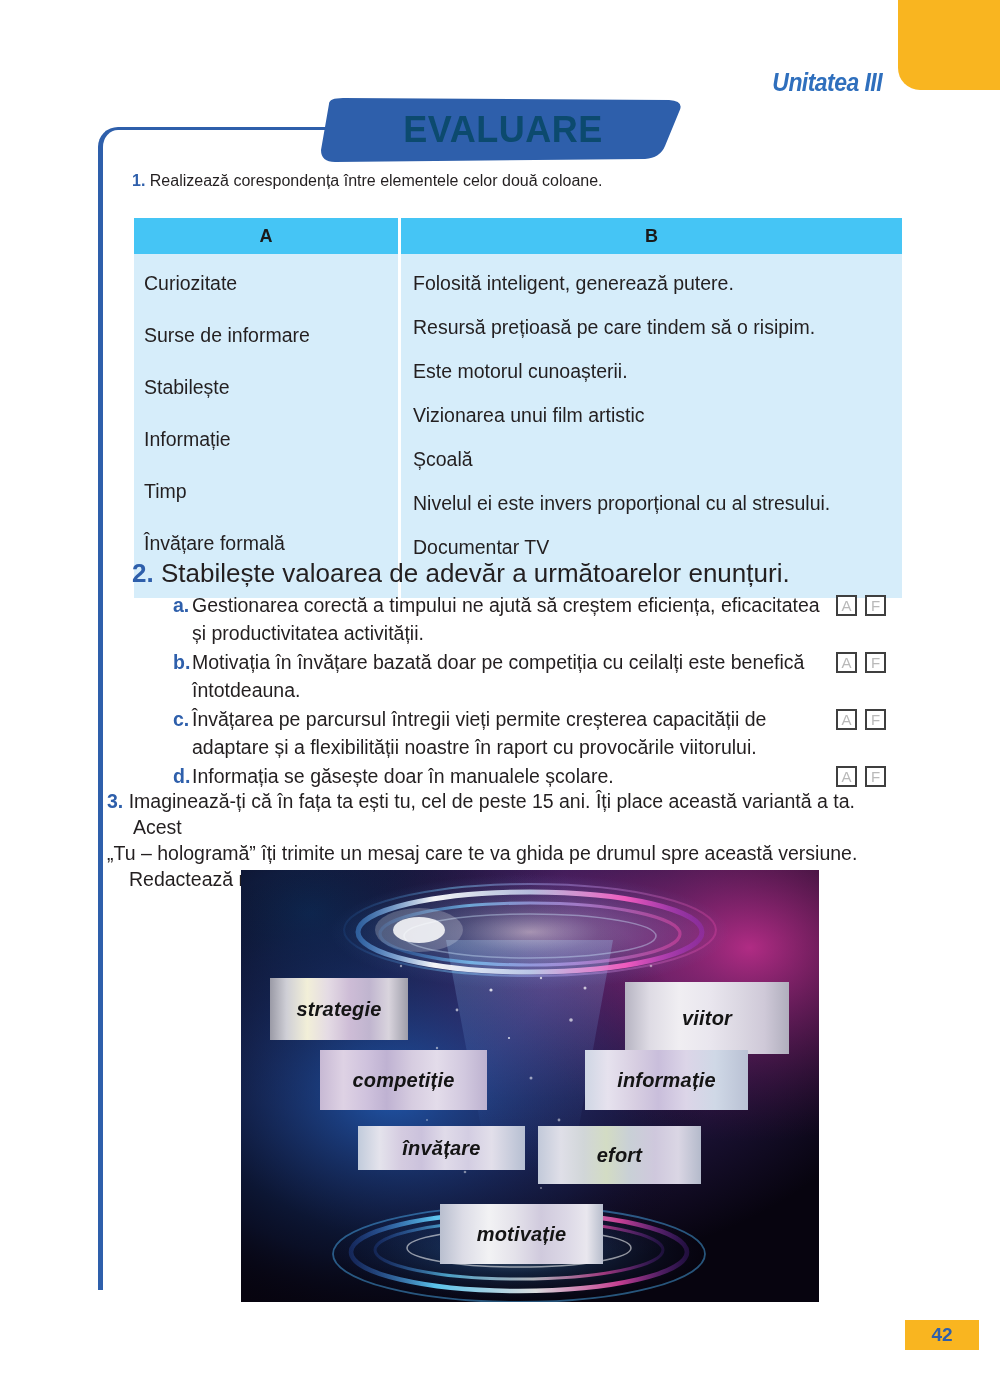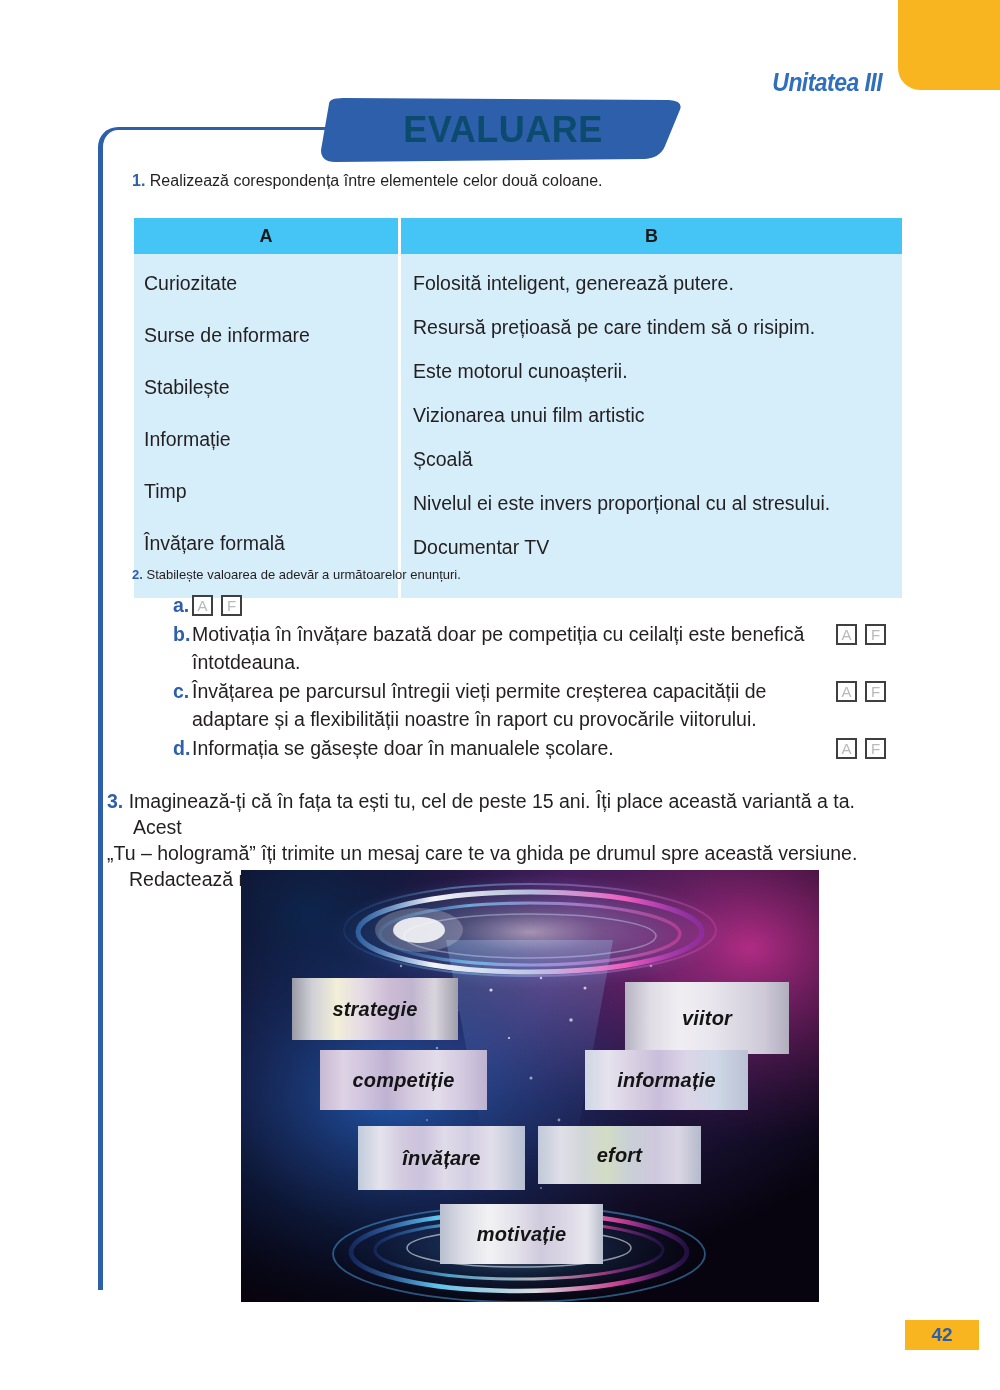--- a/index.html
+++ b/index.html
@@ -125,22 +125,21 @@
   .match-table td.col-a { border-right: 3px solid #ffffff; }
   .match-list { list-style: none; margin: 0; padding: 0; }
   .match-list li { line-height: 1; padding: 0 0 26.5px 0; margin-top: 6px; }
   .match-list.b li { padding-bottom: 18.5px; }
 
   
   .q2 {
     position: absolute;
     left: 132px;
     top: 558px;
-    font-size: 13px;
-    margin-top: 9px;
+    font-size: 26px;
   }
   .q2-items {
     position: absolute;
     left: 173px;
     top: 591px;
     width: 729px;
     font-size: 19.5px;
   }
   .q2-row {
     display: flex;
@@ -207,38 +206,38 @@
     display: flex;
     align-items: center;
     justify-content: center;
     font-style: italic;
     font-weight: bold;
     font-size: 20px;
     color: #141414;
     letter-spacing: 0.2px;
   }
   .chip-strategie {
-    left: 51px; top: 108px; width: 166px; height: 62px;
+    left: 29px; top: 108px; width: 138px; height: 62px;
     background: linear-gradient(90deg,#9a9aa6 0%,#cfcfd6 12%,#f2efd8 27%,#e4dbe4 42%,#cdbcd6 58%,#c0b5cf 72%,#d9d4dd 86%,#9e9eaa 100%);
   }
   .chip-viitor {
     left: 384px; top: 104px; width: 164px; height: 72px;
     background: linear-gradient(90deg,#b6b4c2 0%,#dedbe4 15%,#f0eef2 33%,#e9e6ee 52%,#dbd7e2 70%,#cfc9d8 85%,#b0aebd 100%);
     margin-top: 8px;
   }
   .chip-competitie {
     left: 79px; top: 180px; width: 167px; height: 60px;
     background: linear-gradient(90deg,#c7b9d4 0%,#ded2e4 14%,#cfc2dd 28%,#bfb2d2 40%,#d6cce0 55%,#e3dcea 70%,#d2c9df 86%,#bdb2d0 100%);
   }
   .chip-informatie {
     left: 344px; top: 180px; width: 163px; height: 60px;
     background: linear-gradient(90deg,#cfd6e4 0%,#e6e2ee 14%,#d8cfe2 30%,#c9bedb 45%,#dcd5e8 62%,#cfd8e6 80%,#b9c1d4 100%);
   }
   .chip-invatare {
-    left: 117px; top: 256px; width: 167px; height: 64px;
+    left: 117px; top: 256px; width: 167px; height: 44px;
     background: linear-gradient(90deg,#c1cbdb 0%,#e4e3ec 13%,#d4cbe0 26%,#cbc2dc 38%,#e0dbe9 52%,#d3cde2 66%,#e2dfea 80%,#b6bfd2 100%);
   }
   .chip-efort {
     left: 297px; top: 256px; width: 163px; height: 58px;
     background: linear-gradient(90deg,#c2c9d9 0%,#dfdfe8 14%,#d1d6d8 28%,#d3dcc4 42%,#c9d0d6 56%,#cfc8dd 72%,#dad6e4 86%,#b4bacb 100%);
   }
   .chip-motivatie {
     left: 199px; top: 334px; width: 163px; height: 60px;
     background: linear-gradient(90deg,#b9bfcf 0%,#dcdce6 14%,#f2f2f4 30%,#e4e2ea 46%,#d0cadd 62%,#dcd8e6 78%,#e9e7ee 90%,#b7bdcc 100%);
   }
@@ -319,20 +318,21 @@
 
 <div class="q2">
   <span class="ex-num">2.</span>
   <span>Stabilește valoarea de adevăr a următoarelor enunțuri.</span>
 </div>
 
 <div class="q2-items">
 
   <div class="q2-row">
     <div class="q2-letter">a.</div>
+    <div class="q2-text">Gestionarea corectă a timpului ne ajută să creștem eficiența, eficacitatea și productivitatea activității.</div>
     <div class="af-pair">
       <div class="af-box">A</div>
       <div class="af-box">F</div>
     </div>
   </div>
 
   <div class="q2-row">
     <div class="q2-letter">b.</div>
     <div class="q2-text">Motivația în învățare bazată doar pe competiția cu ceilalți este benefică întotdeauna.</div>
     <div class="af-pair">

